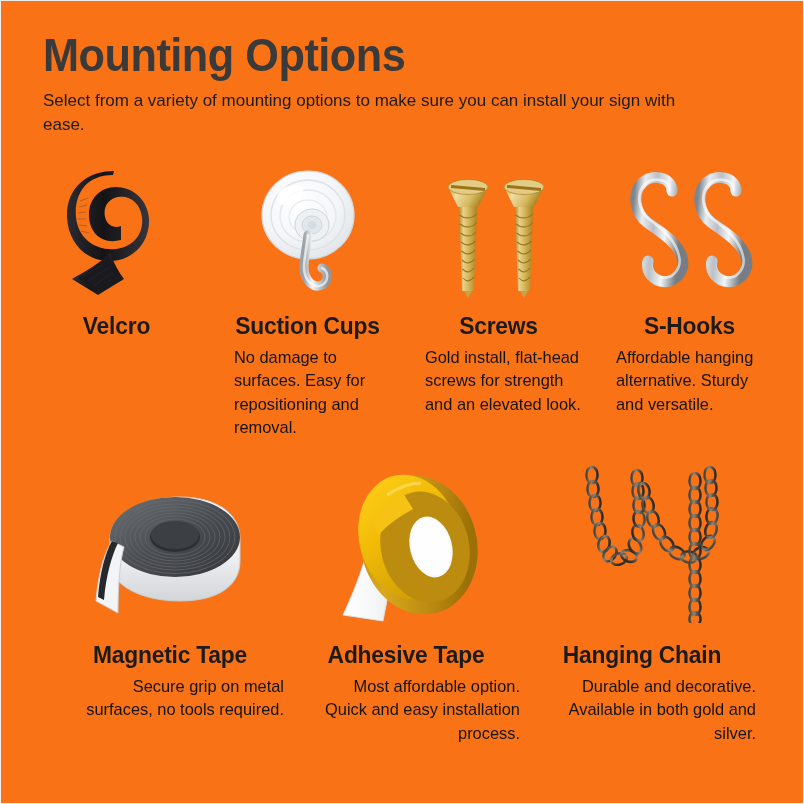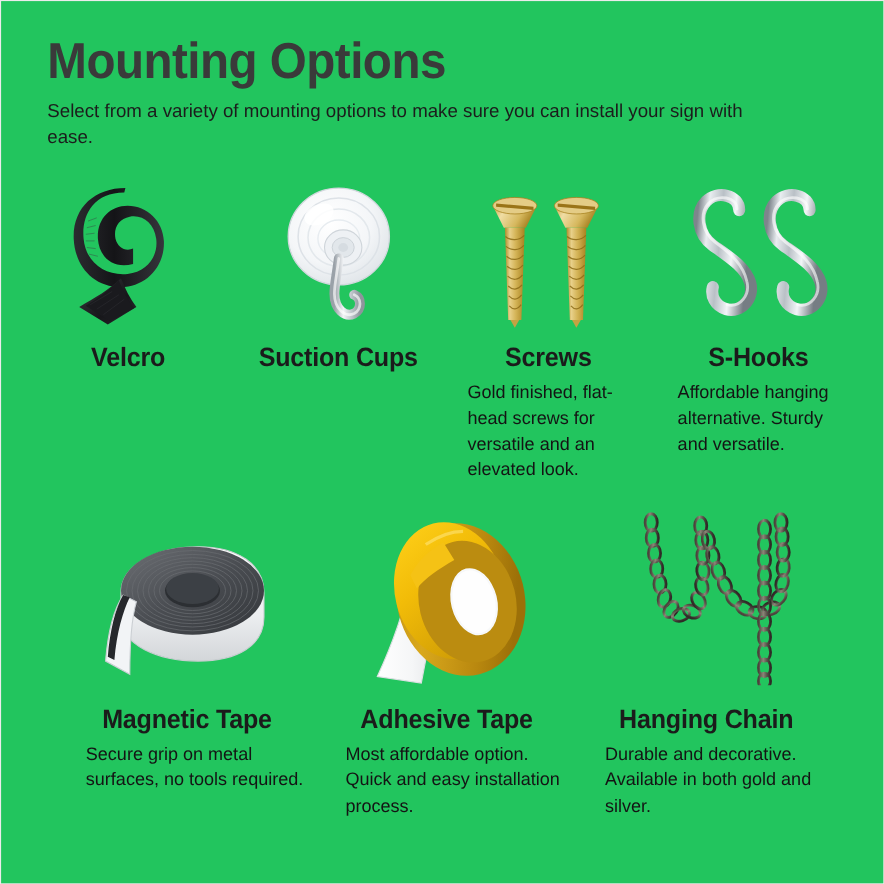--- a/index.html
+++ b/index.html
@@ -7,21 +7,21 @@
     padding: 0;
     background: #ffffff;
   }
   body {
     font-family: "Liberation Sans", sans-serif;
   }
   .page {
     position: relative;
     width: 804px;
     height: 804px;
-    background: #22c55e;
+    background: #f97316;
     border: 1px solid #ececec;
     box-sizing: border-box;
     overflow: hidden;
   }
 
   
   .header {
     position: absolute;
     left: 42px;
     top: 30px;
@@ -99,21 +99,21 @@
   }
   .card-desc {
     font-size: 16.4px;
     line-height: 1.42;
     color: #141414;
     text-align: left;
     margin: 0;
     padding-left: 8px;
   }
   .row-1 .card-desc { padding-left: 10px; }
-  .row-2 .card-desc { padding-left: 22px; }
+  .row-2 .card-desc { padding-left: 22px; text-align: right; }
 
   
   .velcro { width: 118px; height: 132px; }
   
   .suction { width: 124px; height: 132px; }
   
   .screws { width: 118px; height: 132px; }
   
   .shooks { width: 128px; height: 130px; }
   
@@ -202,20 +202,21 @@
           <ellipse cx="66" cy="58" rx="10" ry="9" fill="#e2e7eb" stroke="#ccd2d8" stroke-width="0.9"></ellipse>
           <ellipse cx="66" cy="58" rx="4.5" ry="4" fill="#d6dce1"></ellipse>
 
           <path d="M62 68 C60 84 58 92 58 100 C58 114 68 122 76 118 C83 114 83 104 76 101" fill="none" stroke="url(#hk)" stroke-width="9" stroke-linecap="round"></path>
           <path d="M62 68 C60 84 58 92 58 100 C58 114 68 122 76 118 C83 114 83 104 76 101" fill="none" stroke="#ffffff" stroke-width="2.5" stroke-linecap="round" opacity="0.65"></path>
 
           <ellipse cx="44" cy="28" rx="14" ry="9" fill="#ffffff" opacity="0.85" transform="rotate(-25 44 28)"></ellipse>
         </svg>
       </div>
       <div class="card-title">Suction Cups</div>
+      <p class="card-desc">No damage to surfaces. Easy for repositioning and removal.</p>
     </div>
 
     <div class="card">
       <div class="art">
         <svg class="screws" viewBox="0 0 118 132">
           <defs>
             <linearGradient id="gold" x1="0" y1="0" x2="1" y2="0">
               <stop offset="0%" stop-color="#b08b2a"></stop>
               <stop offset="25%" stop-color="#e8d08a"></stop>
               <stop offset="55%" stop-color="#d4b457"></stop>
@@ -264,21 +265,21 @@
               <path d="M21.5 84 C26 88 30.8 88 35 83"></path>
               <path d="M22 93 C26 97 30.4 97 34.6 92"></path>
               <path d="M22.5 102 C26.4 106 30 106 34.2 101"></path>
               <path d="M23 111 C26.6 115 29.8 115 33.8 110"></path>
             </g>
             <path d="M24 124 L32 124 L28 131 Z" fill="#c5a243"></path>
           </g>
         </svg>
       </div>
       <div class="card-title">Screws</div>
-      <p class="card-desc">Gold finished, flat-head screws for versatile and an elevated look.</p>
+      <p class="card-desc">Gold install, flat-head screws for strength and an elevated look.</p>
     </div>
 
     <div class="card">
       <div class="art">
         <svg class="shooks" viewBox="0 0 128 130">
           <defs>
             <linearGradient id="steel" x1="0" y1="0" x2="1" y2="0.2">
               <stop offset="0%" stop-color="#7e858c"></stop>
               <stop offset="20%" stop-color="#e9edf0"></stop>
               <stop offset="45%" stop-color="#b9c0c6"></stop>

